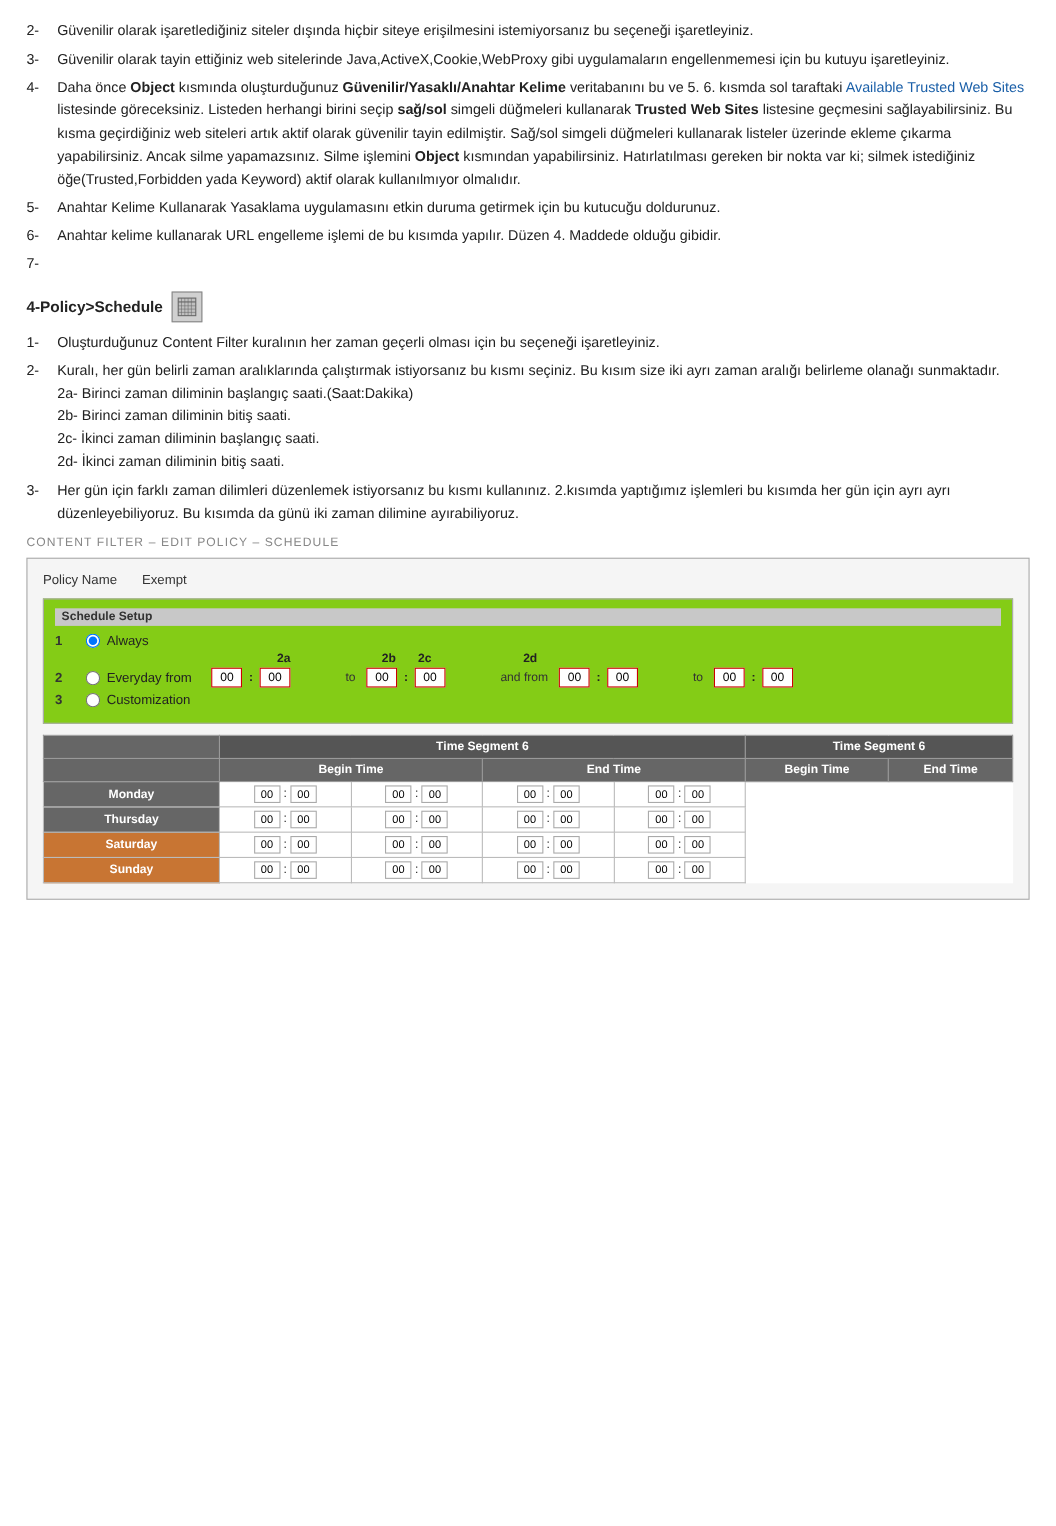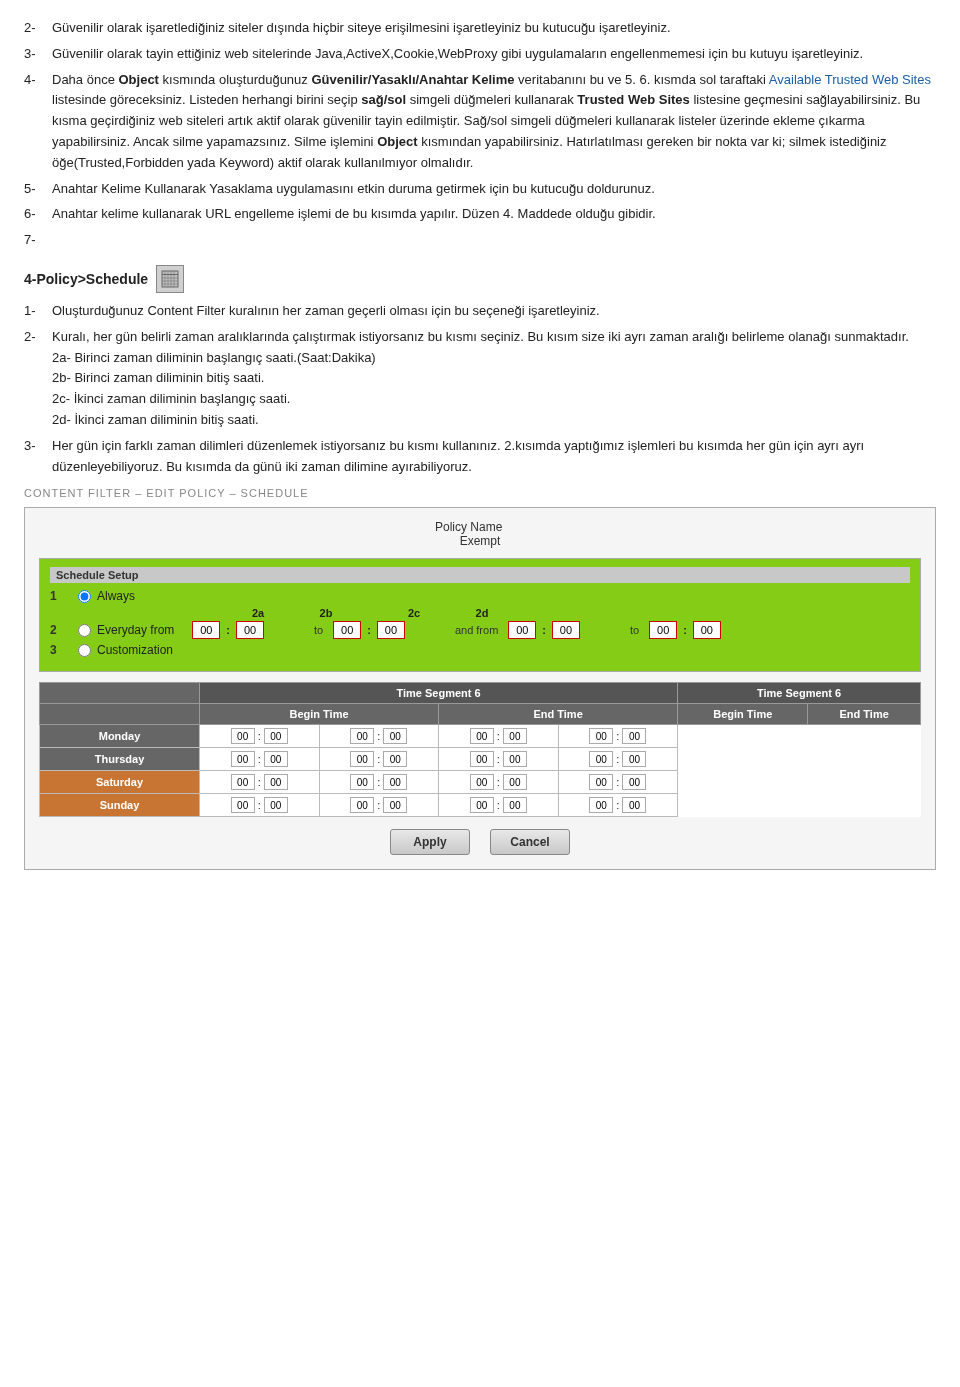--- a/index.html
+++ b/index.html
@@ -71,21 +71,20 @@
       background: #f5f5f5;
       margin-top: 6px;
       padding: 12px 14px 14px 14px;
     }
 
     .policy-name-row {
       display: flex;
       align-items: center;
       margin-bottom: 10px;
       font-size: 12px;
-      flex-direction: column;
     }
     .policy-name-row .label {
       min-width: 90px;
       color: #333;
     }
     .policy-name-row .value {
       color: #333;
     }
 
     .schedule-setup-box {
@@ -210,21 +209,21 @@
     }
 
     .empty-col { width: 160px; }
   </style>
 </head>
 <body>
 
 <ul class="numbered-list">
   <li>
     <span class="num">2-</span>
-    <span class="text">Güvenilir olarak işaretlediğiniz siteler dışında hiçbir siteye erişilmesini işaretleyiniz bu kutucuğu işaretleyiniz.</span>
+    <span class="text">Güvenilir olarak işaretlediğiniz siteler dışında hiçbir siteye erişilmesini istemiyorsanız bu seçeneği işaretleyiniz.</span>
   </li>
   <li>
     <span class="num">3-</span>
     <span class="text">Güvenilir olarak tayin ettiğiniz web sitelerinde Java,ActiveX,Cookie,WebProxy gibi uygulamaların engellenmemesi için bu kutuyu işaretleyiniz.</span>
   </li>
   <li>
     <span class="num">4-</span>
     <span class="text">Daha önce <strong>Object</strong> kısmında oluşturduğunuz <strong>Güvenilir/Yasaklı/Anahtar Kelime</strong> veritabanını bu ve 5. 6. kısmda sol taraftaki <a class="link-text" href="#">Available Trusted Web Sites</a> listesinde göreceksiniz. Listeden herhangi birini seçip <strong>sağ/sol</strong> simgeli düğmeleri kullanarak <strong>Trusted Web Sites</strong> listesine geçmesini sağlayabilirsiniz. Bu kısma geçirdiğiniz web siteleri artık aktif olarak güvenilir tayin edilmiştir. Sağ/sol simgeli düğmeleri kullanarak listeler üzerinde ekleme çıkarma yapabilirsiniz. Ancak silme yapamazsınız. Silme işlemini <strong>Object</strong> kısmından yapabilirsiniz. Hatırlatılması gereken bir nokta var ki; silmek istediğiniz öğe(Trusted,Forbidden yada Keyword) aktif olarak kullanılmıyor olmalıdır.</span>
   </li>
   <li>
@@ -290,23 +289,23 @@
 
     <div class="radio-row">
       <span class="row-label">1</span>
       <input type="radio" name="schedule" checked="" style="">
       <span>Always</span>
     </div>
 
     <div style="display:flex; align-items:center; margin-left:32px; margin-bottom:2px; font-size:11px; font-weight:bold;">
       <span style="min-width:142px;"></span>
       <span style="min-width:68px; text-align:center;">2a</span>
-      <span style="min-width:68px; text-align:center;">2b</span>
+      <span style="min-width:68px; text-align:right;">2b</span>
       <span style="min-width:20px;"></span>
-      <span style="min-width:68px; text-align:center;">2c</span>
+      <span style="min-width:68px; text-align:left;">2c</span>
       <span style="min-width:68px; text-align:center;">2d</span>
     </div>
 
     <div class="radio-row" style="align-items:center;">
       <span class="row-label">2</span>
       <input type="radio" name="schedule" style="">
       <span>Everyday from</span>
       <span style="margin: 0 3px;"></span>
 
       <input type="text" class="time-input" value="00" style="">
@@ -379,17 +378,13 @@
         <tr>
           <td class="day-cell sunday">Sunday</td>
           <td style="white-space: nowrap;"><input type="text" class="time-input-sm" value="00" style=""><span> : </span><input type="text" class="time-input-sm" value="00" style=""></td>
           <td style="white-space: nowrap;"><input type="text" class="time-input-sm" value="00" style=""><span> : </span><input type="text" class="time-input-sm" value="00" style=""></td>
           <td style="white-space: nowrap;"><input type="text" class="time-input-sm" value="00" style=""><span> : </span><input type="text" class="time-input-sm" value="00" style=""></td>
           <td style="white-space: nowrap;"><input type="text" class="time-input-sm" value="00" style=""><span> : </span><input type="text" class="time-input-sm" value="00" style=""></td>
         </tr>
       </tbody>
   </table>
 
-  <div class="button-row">
-    <button class="btn">Apply</button>
-    <button class="btn">Cancel</button>
-  </div>
 </div>
 
 </body></html>

